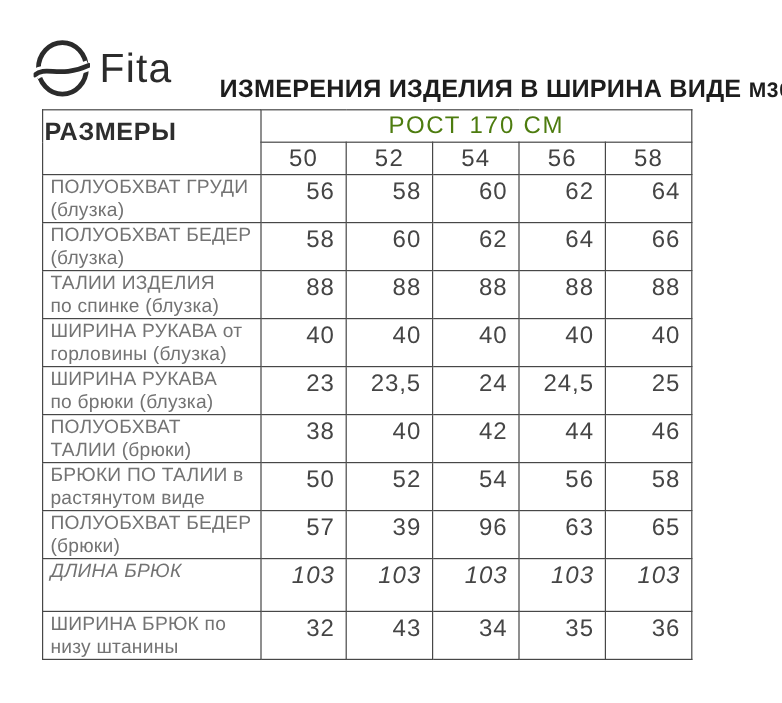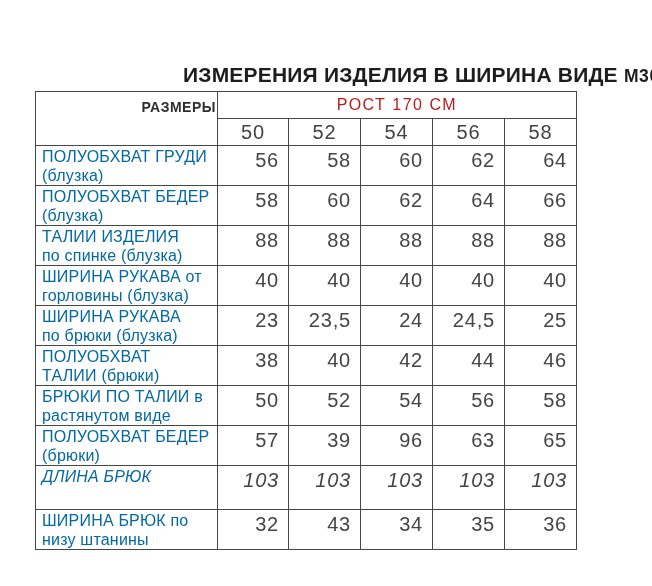--- a/index.html
+++ b/index.html
@@ -37,49 +37,59 @@
   .size-table th, .size-table td {
     border: 1.6px solid #474747;
     overflow: hidden;
   }
   .size-table thead tr { height: 27px; }
   .size-table tbody tr { height: 38.5px; }
   .size-table tbody tr:nth-child(9)  { height: 44px; font-style: italic; }
   .size-table tbody tr:nth-child(10) { height: 38px; }
 
   th.corner {
-    vertical-align: top; padding-top: 7px; text-align: right;
-    font-size: 14px; font-weight: 700; color: #2e2e2e;
+    vertical-align: top; padding-top: 7px; text-align: left;
+    font-size: 21px; font-weight: 700; color: #2e2e2e;
     letter-spacing: 0.5px;
   }
   th.group {
-    text-align: center; font-weight: 400; font-size: 16px;
-    letter-spacing: 1.5px; color: #b91c1c;
+    text-align: center; font-weight: 400; font-size: 20px;
+    letter-spacing: 1.5px; color: #4d7c0f;
   }
   th.size-h {
     text-align: center; font-weight: 400; font-size: 20px;
     letter-spacing: 1px; color: #424242;
   }
   td.label {
     vertical-align: top; text-align: left;
     padding: 2px 3px 0 6px;
-    font-size: 16px; line-height: 18.5px; color: #0369a1;
+    font-size: 16px; line-height: 18.5px; color: #737373;
     letter-spacing: 0.2px;
   }
   td.val {
     vertical-align: top; text-align: right;
     padding: 3px 9px 0 0;
     font-size: 20px; letter-spacing: 0.8px; color: #454545;
   }
 </style>
 </head>
 <body>
 
 <div class="page">
 
+  <div class="logo-row">
+    <span class="logo-icon">
+      <svg width="47" height="48" viewBox="0 0 47 48" aria-hidden="true">
+        <ellipse cx="24" cy="24" rx="20" ry="21.5" fill="none" stroke="#2b2b2b" stroke-width="4"></ellipse>
+        <path d="M 1 29.5 C 10 21.5, 22 32.5, 46 21.5" fill="none" stroke="#ffffff" stroke-width="9"></path>
+        <path d="M 1 29.5 C 10 21.5, 22 32.5, 46 21.5" fill="none" stroke="#2b2b2b" stroke-width="4" stroke-linecap="round"></path>
+      </svg>
+    </span>
+    <span class="wordmark">Fita</span>
+  </div>
 
   <h1 class="doc-title"><span>ИЗМЕРЕНИЯ ИЗДЕЛИЯ В ШИРИНА ВИДЕ</span> <span class="model">М3071</span></h1>
 
   <table class="size-table">
     <colgroup>
       <col style="width:182px">
       <col style="width:71px">
       <col style="width:72px">
       <col style="width:72px">
       <col style="width:72px">

